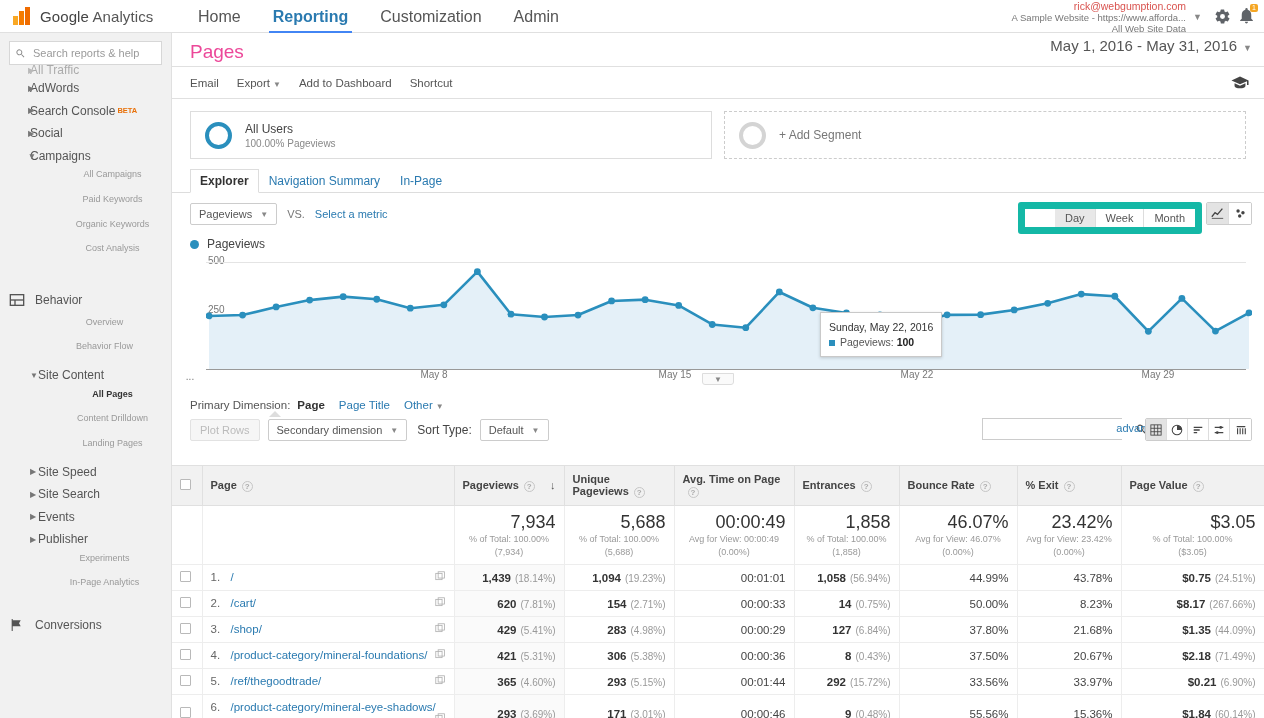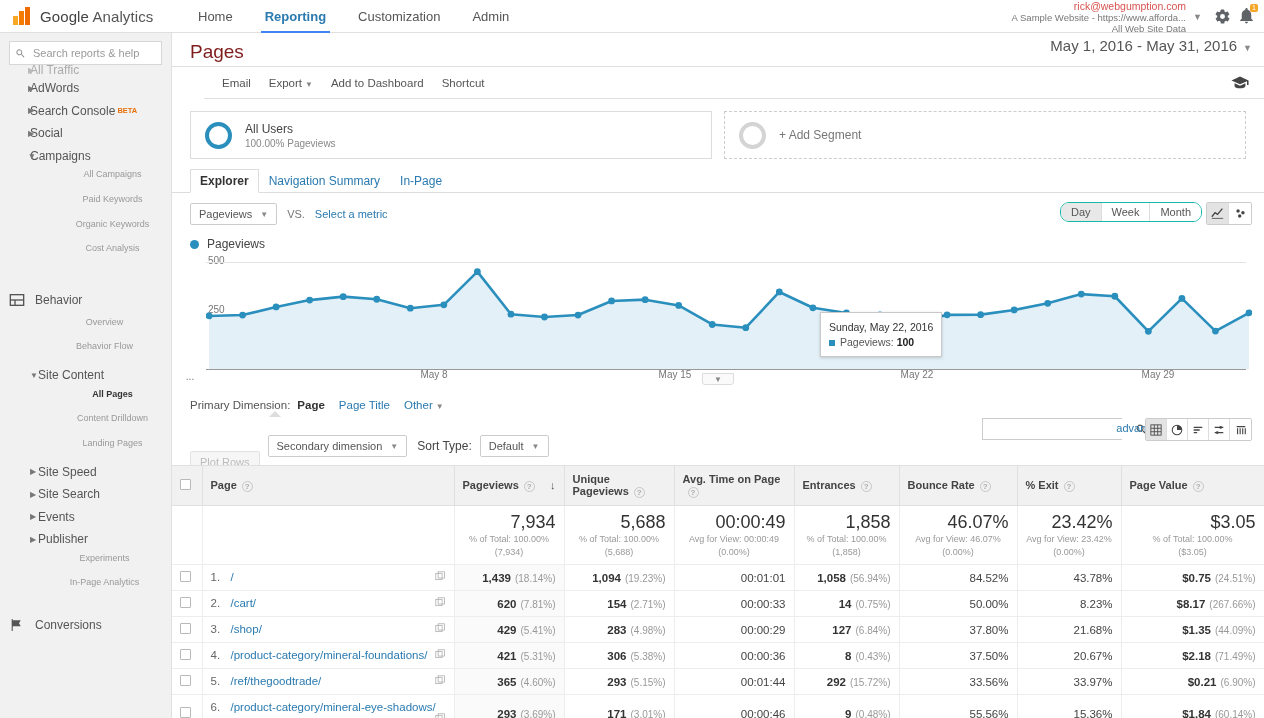--- a/index.html
+++ b/index.html
@@ -14,21 +14,21 @@
   .topbar{height:33px;background:#fff;border-bottom:1px solid #e0e0e0;display:flex;align-items:center;position:relative;}
   .ga-logo{display:flex;align-items:center;padding-left:13px;width:172px;}
   .ga-mark{width:20px;height:18px;position:relative;margin-right:7px;}
   .ga-mark i{position:absolute;bottom:0;display:block;background:#f5a623;}
   .ga-mark i.b1{left:0;width:5px;height:9px;background:#f9a825;}
   .ga-mark i.b2{left:6px;width:5px;height:14px;background:#f57c00;}
   .ga-mark i.b3{left:12px;width:5px;height:18px;background:#ef6c00;}
   .ga-name{font-size:15px;color:#555;letter-spacing:.1px;}
   .ga-name b{font-weight:400;color:#444;}
   .nav{display:flex;align-items:center;height:33px;margin-left:10px;}
-  .nav a{font-size:13px;color:#555;text-decoration:none;padding:0 16px;height:33px;line-height:33px;position:relative;}
+  .nav a{font-size:16px;color:#555;text-decoration:none;padding:0 16px;height:33px;line-height:33px;position:relative;}
   .nav a.active{color:#2a7ab0;font-weight:bold;}
   .nav a.active:after{content:"";position:absolute;left:12px;right:12px;bottom:-1px;height:3px;background:#4285f4;}
   .acct{position:absolute;right:78px;top:1px;text-align:right;line-height:11px;}
   .acct .em{color:#d9534f;font-size:10.5px;}
   .acct .ln{color:#777;font-size:9.5px;}
   .acct-caret{position:absolute;right:62px;top:12px;color:#888;font-size:9px;}
   .gear{position:absolute;right:33px;top:8px;width:17px;height:17px;cursor:pointer;}
   .bell{position:absolute;right:8px;top:6px;width:19px;height:20px;cursor:pointer;}
   .bell .badge{position:absolute;right:-2px;top:-2px;background:#f5a623;color:#fff;font-size:7px;
     border-radius:2px;padding:0 2px;line-height:8px;}
@@ -52,26 +52,26 @@
   .srow.sel{font-weight:bold;color:#333;}
   .srow .tri{position:absolute;left:28px;font-size:8px;color:#777;}
   .srow .tri.open{transform:scale(1.05);}
   .beta{color:#e8710a;font-size:7.5px;font-weight:bold;vertical-align:super;margin-left:2px;}
   .sec-head{display:flex;align-items:center;height:30px;padding-left:9px;color:#555;font-size:12px;cursor:pointer;margin-top:10px;}
   .sec-head .ico{width:16px;height:16px;margin-right:10px;flex:0 0 auto;}
 
   
   .collapse{position:absolute;left:4px;top:14px;color:#888;font-size:9px;cursor:pointer;}
   .pg-head{height:34px;border-bottom:1px solid #e0e0e0;display:flex;align-items:center;padding-left:18px;position:relative;background:#fff;}
-  .pg-title{font-size:19px;color:#7f1d1d;font-weight:normal;position:relative;top:2px;}
+  .pg-title{font-size:19px;color:#ec4899;font-weight:normal;position:relative;top:2px;}
   .pg-title:before{content:"";position:absolute;left:10px;top:-13px;width:56px;height:3px;background:#4285f4;}
   .daterange{position:absolute;right:12px;top:4px;font-size:15px;color:#555;cursor:pointer;}
   .daterange .cr{font-size:9px;color:#888;margin-left:6px;}
 
-  .actions{height:32px;border-bottom:1px solid #e0e0e0;display:flex;align-items:center;padding-left:18px;position:relative;background:#fff;margin-left:32px;}
+  .actions{height:32px;border-bottom:1px solid #e0e0e0;display:flex;align-items:center;padding-left:18px;position:relative;background:#fff;}
   .actions a{font-size:11.5px;color:#555;text-decoration:none;margin-right:18px;cursor:pointer;}
   .actions a .cr{font-size:8px;color:#888;margin-left:3px;}
   .gradcap{position:absolute;right:14px;top:8px;width:20px;height:14px;cursor:pointer;}
 
   
   .segments{display:flex;padding:12px 18px 0 18px;gap:12px;}
   .seg{flex:1;border:1px solid #ddd;height:48px;display:flex;align-items:center;padding-left:14px;background:#fff;cursor:pointer;}
   .seg.add{border:1px dashed #ccc;}
   .ring{width:27px;height:27px;border-radius:50%;border:4px solid #2a8fbd;margin-right:13px;flex:0 0 auto;}
   .ring.gray{border-color:#d4d4d4;}
@@ -83,21 +83,21 @@
   .tabs{display:flex;align-items:flex-end;padding-left:18px;margin-top:11px;border-bottom:1px solid #ddd;height:23px;}
   .tab{font-size:12px;color:#2a7ab0;padding:4px 9px 4px 9px;cursor:pointer;border:1px solid transparent;position:relative;top:1px;}
   .tab.active{color:#333;font-weight:bold;background:#fff;border:1px solid #ddd;border-bottom:1px solid #fff;}
 
   
   .metricrow{display:flex;align-items:center;padding:10px 18px 0 18px;position:relative;}
   .dd{border:1px solid #ccc;background:#fff;height:22px;display:flex;align-items:center;padding:0 8px;font-size:11px;color:#555;cursor:pointer;border-radius:2px;}
   .dd .cr{font-size:8px;color:#888;margin-left:8px;}
   .vs{font-size:11px;color:#777;margin:0 10px;}
   .selmetric{font-size:11px;color:#2a7ab0;cursor:pointer;}
-  .gran{position:absolute;right:62px;top:9px;display:flex;border:1px solid #14b8a6;border-radius:9px;overflow:hidden;}
+  .gran{position:absolute;right:62px;top:9px;display:flex;border:7px solid #14b8a6;border-radius:3px;overflow:hidden;padding-left:30px;}
   .gran div{font-size:11px;color:#555;padding:3px 10px;background:#fff;border-right:1px solid #ddd;cursor:pointer;}
   .gran div:last-child{border-right:0;}
   .gran div.on{background:#e8e8e8;}
   .charticons{position:absolute;right:12px;top:9px;display:flex;border:1px solid #ccc;border-radius:2px;overflow:hidden;}
   .charticons div{width:22px;height:21px;background:#fff;border-right:1px solid #ddd;display:flex;align-items:center;justify-content:center;cursor:pointer;}
   .charticons div:last-child{border-right:0;}
   .charticons div.on{background:#e3e3e3;}
 
   
   .legend{padding:12px 0 0 18px;display:flex;align-items:center;font-size:12px;color:#444;}
@@ -121,21 +121,21 @@
   
   .dimbar{display:flex;align-items:center;padding:14px 0 0 18px;font-size:11.5px;color:#555;position:relative;}
   .dimbar .lbl{margin-right:7px;}
   .dimbar .on{font-weight:bold;color:#333;margin-right:14px;}
   .dimbar a{color:#2a7ab0;text-decoration:none;margin-right:14px;cursor:pointer;}
   .dimbar .cr{font-size:8px;color:#888;margin-left:3px;}
   .dimcaret{position:absolute;left:97px;top:26px;width:0;height:0;border-left:6px solid transparent;
     border-right:6px solid transparent;border-bottom:6px solid #ddd;}
 
   .tablebar{display:flex;align-items:center;padding:8px 12px 8px 18px;position:relative;}
-  .plotrows{border:1px solid #e2e2e2;background:#f6f6f6;color:#bbb;font-size:11px;padding:4px 9px;border-radius:2px;margin-right:8px;cursor:default;margin-top:32px;}
+  .plotrows{border:1px solid #e2e2e2;background:#f6f6f6;color:#bbb;font-size:11px;padding:4px 9px;border-radius:2px;margin-right:8px;cursor:default;}
   .searchtbl{position:absolute;right:142px;top:7px;display:flex;align-items:center;border:1px solid #ccc;
     height:22px;background:#fff;width:140px;}
   .searchtbl input{border:0;outline:0;flex:1;height:20px;font-size:11px;padding:0 5px;font-family:"Liberation Sans",sans-serif;}
   .searchtbl .mg{width:22px;display:flex;align-items:center;justify-content:center;cursor:pointer;}
   .adv{position:absolute;right:100px;top:11px;font-size:11px;color:#2a7ab0;cursor:pointer;}
   .viewicons{position:absolute;right:12px;top:7px;display:flex;border:1px solid #ccc;border-radius:2px;overflow:hidden;}
   .viewicons div{width:21px;height:21px;background:#fff;border-right:1px solid #ddd;display:flex;align-items:center;justify-content:center;cursor:pointer;}
   .viewicons div:last-child{border-right:0;}
   .viewicons div.on{background:#e3e3e3;}
 
@@ -574,21 +574,21 @@
               <td>
                 <span class="val"><b>1,094</b><span class="pct">(19.23%)</span></span>
               </td>
               <td>
                 <span class="val">00:01:01</span>
               </td>
               <td>
                 <span class="val"><b>1,058</b><span class="pct">(56.94%)</span></span>
               </td>
               <td>
-                <span class="val">84.52%</span>
+                <span class="val">44.99%</span>
               </td>
               <td>
                 <span class="val">43.78%</span>
               </td>
               <td>
                 <span class="val"><b>$0.75</b><span class="pct">(24.51%)</span></span>
               </td>
             </tr>
             <tr>
               <td><span class="ck"></span></td>

